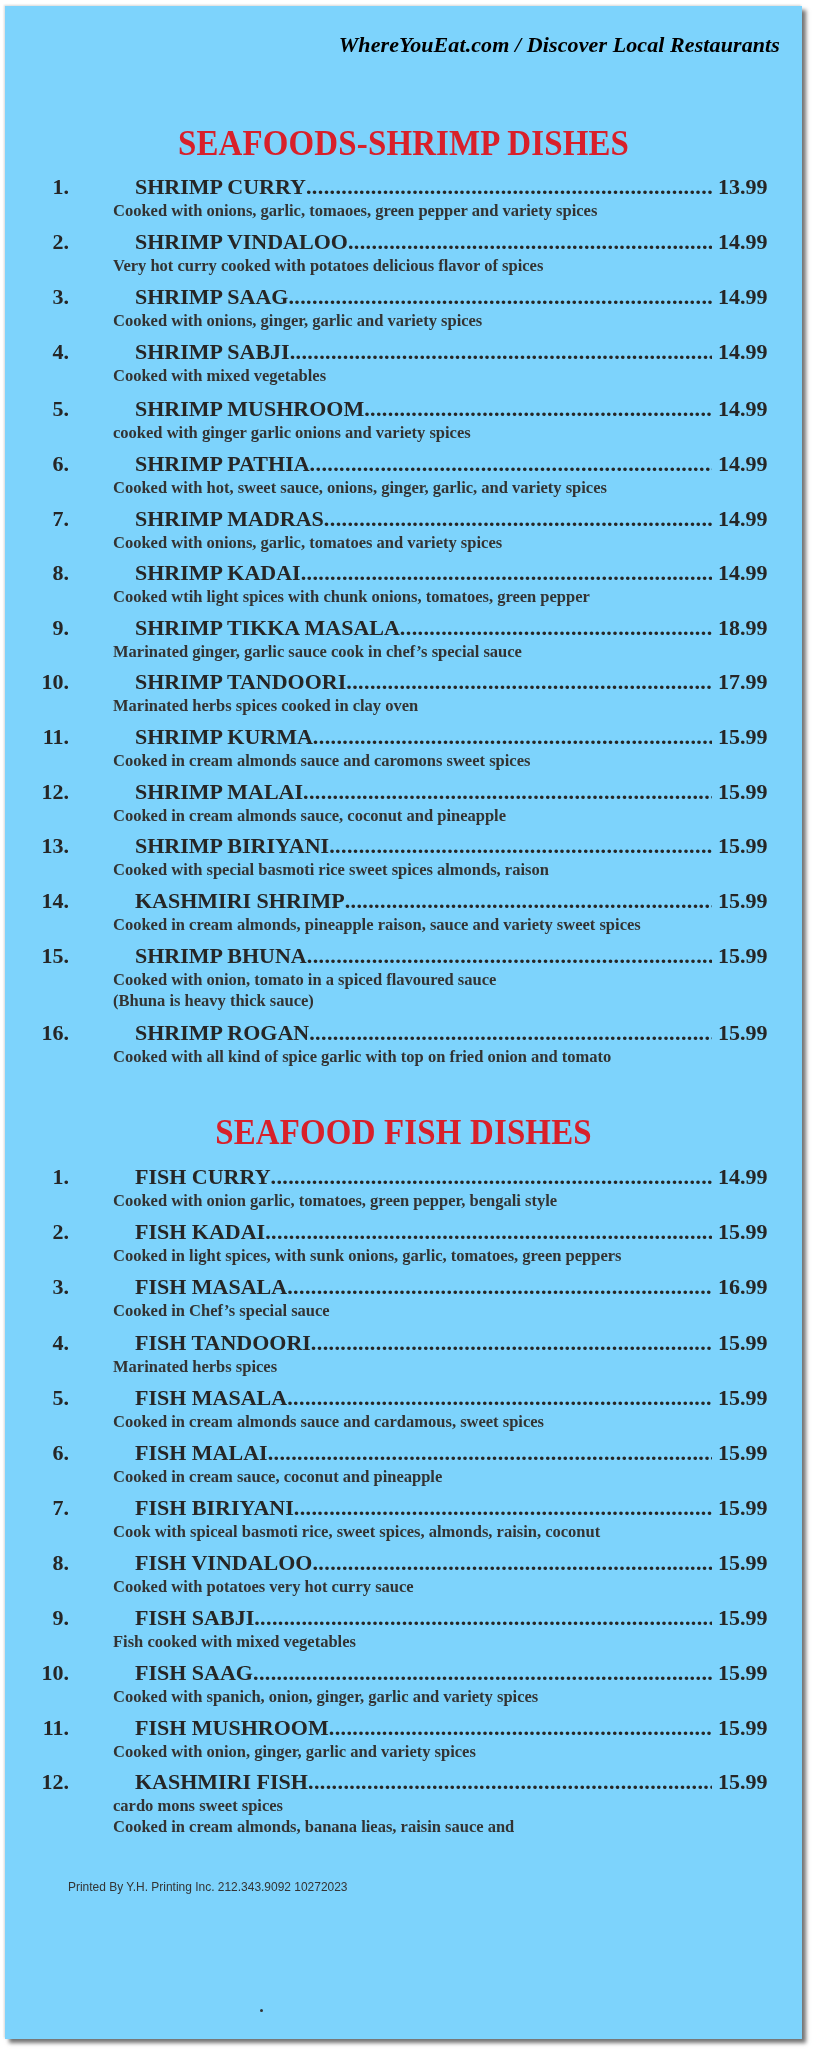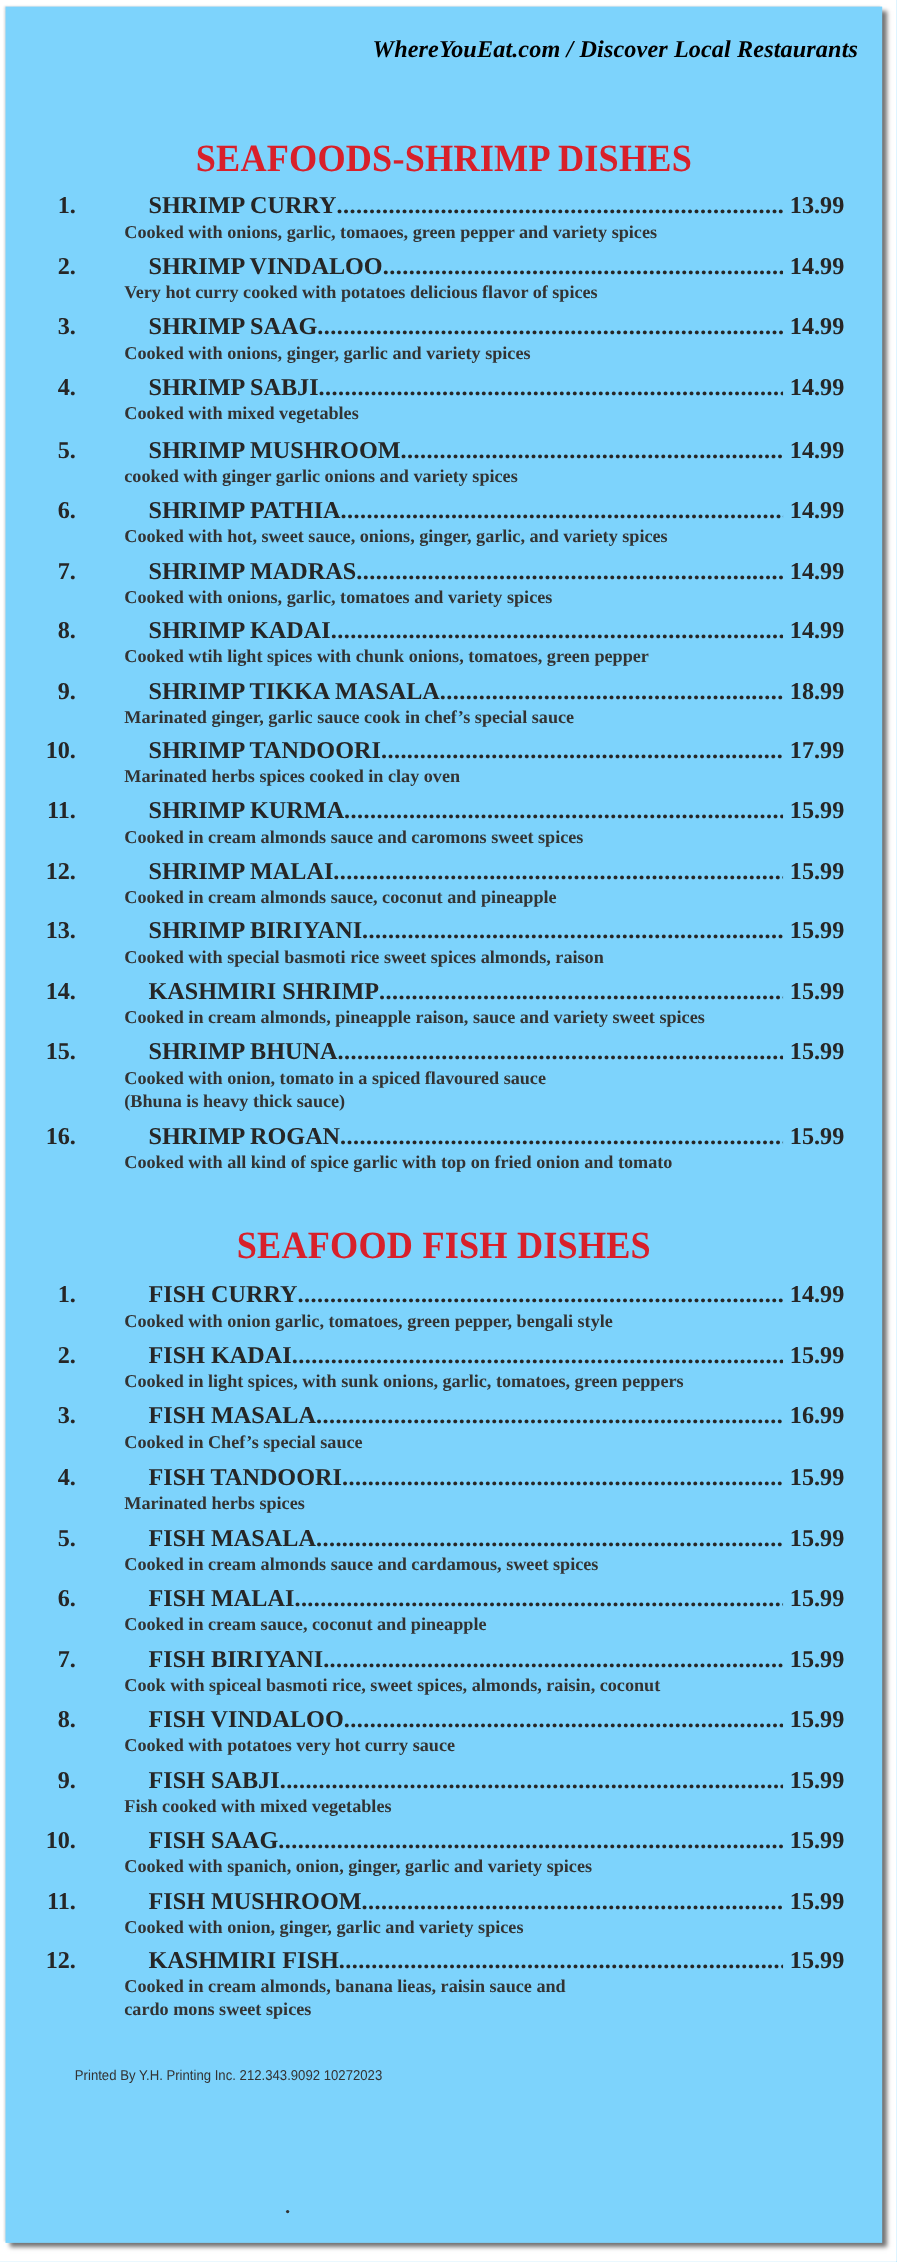--- a/index.html
+++ b/index.html
@@ -417,21 +417,21 @@
       <div class="item" style="top: 605px;">
       <div class="item-line">
         <span class="item-num">12.</span>
         <div class="item-name-row">
           <span class="item-name">KASHMIRI FISH</span>
           <span class="leader"></span>
         </div>
         <span class="item-price">15.99</span>
       </div>
       <div class="item-desc">
+          <div>cardo mons sweet spices</div>
           <div>Cooked in cream almonds, banana lieas, raisin sauce and</div>
-          <div>cardo mons sweet spices</div>
         </div>
       </div>
     </div>
 
   <div class="printer">Printed By Y.H. Printing Inc. 212.343.9092 10272023</div>
   <div class="dot"></div>
 </div>
 
 </body></html>

